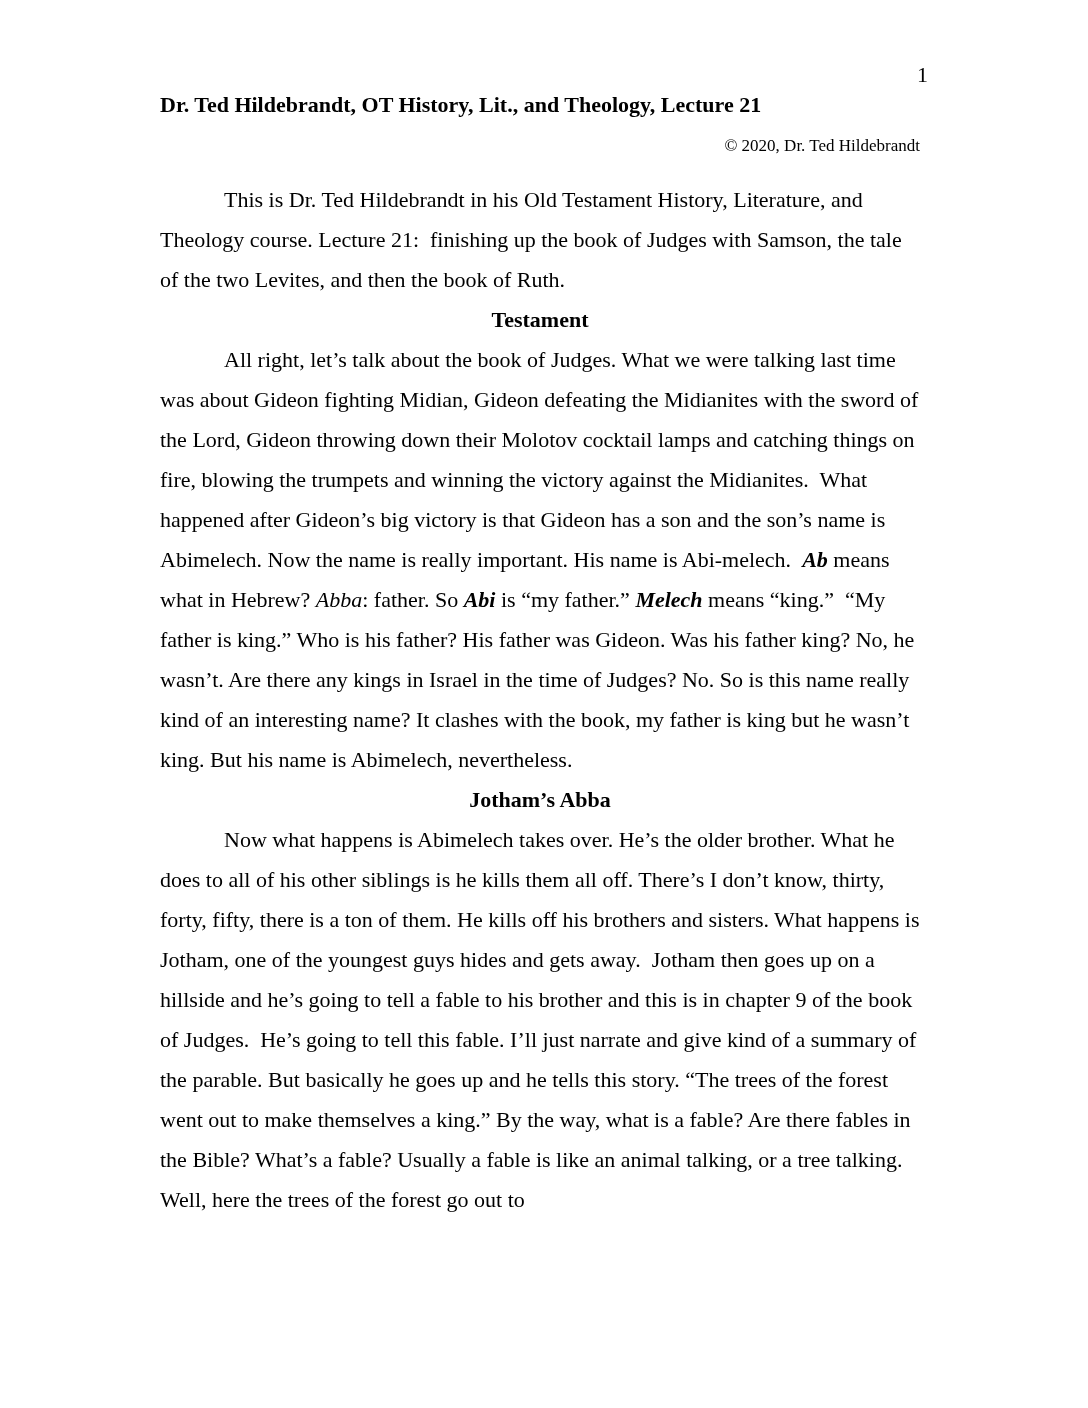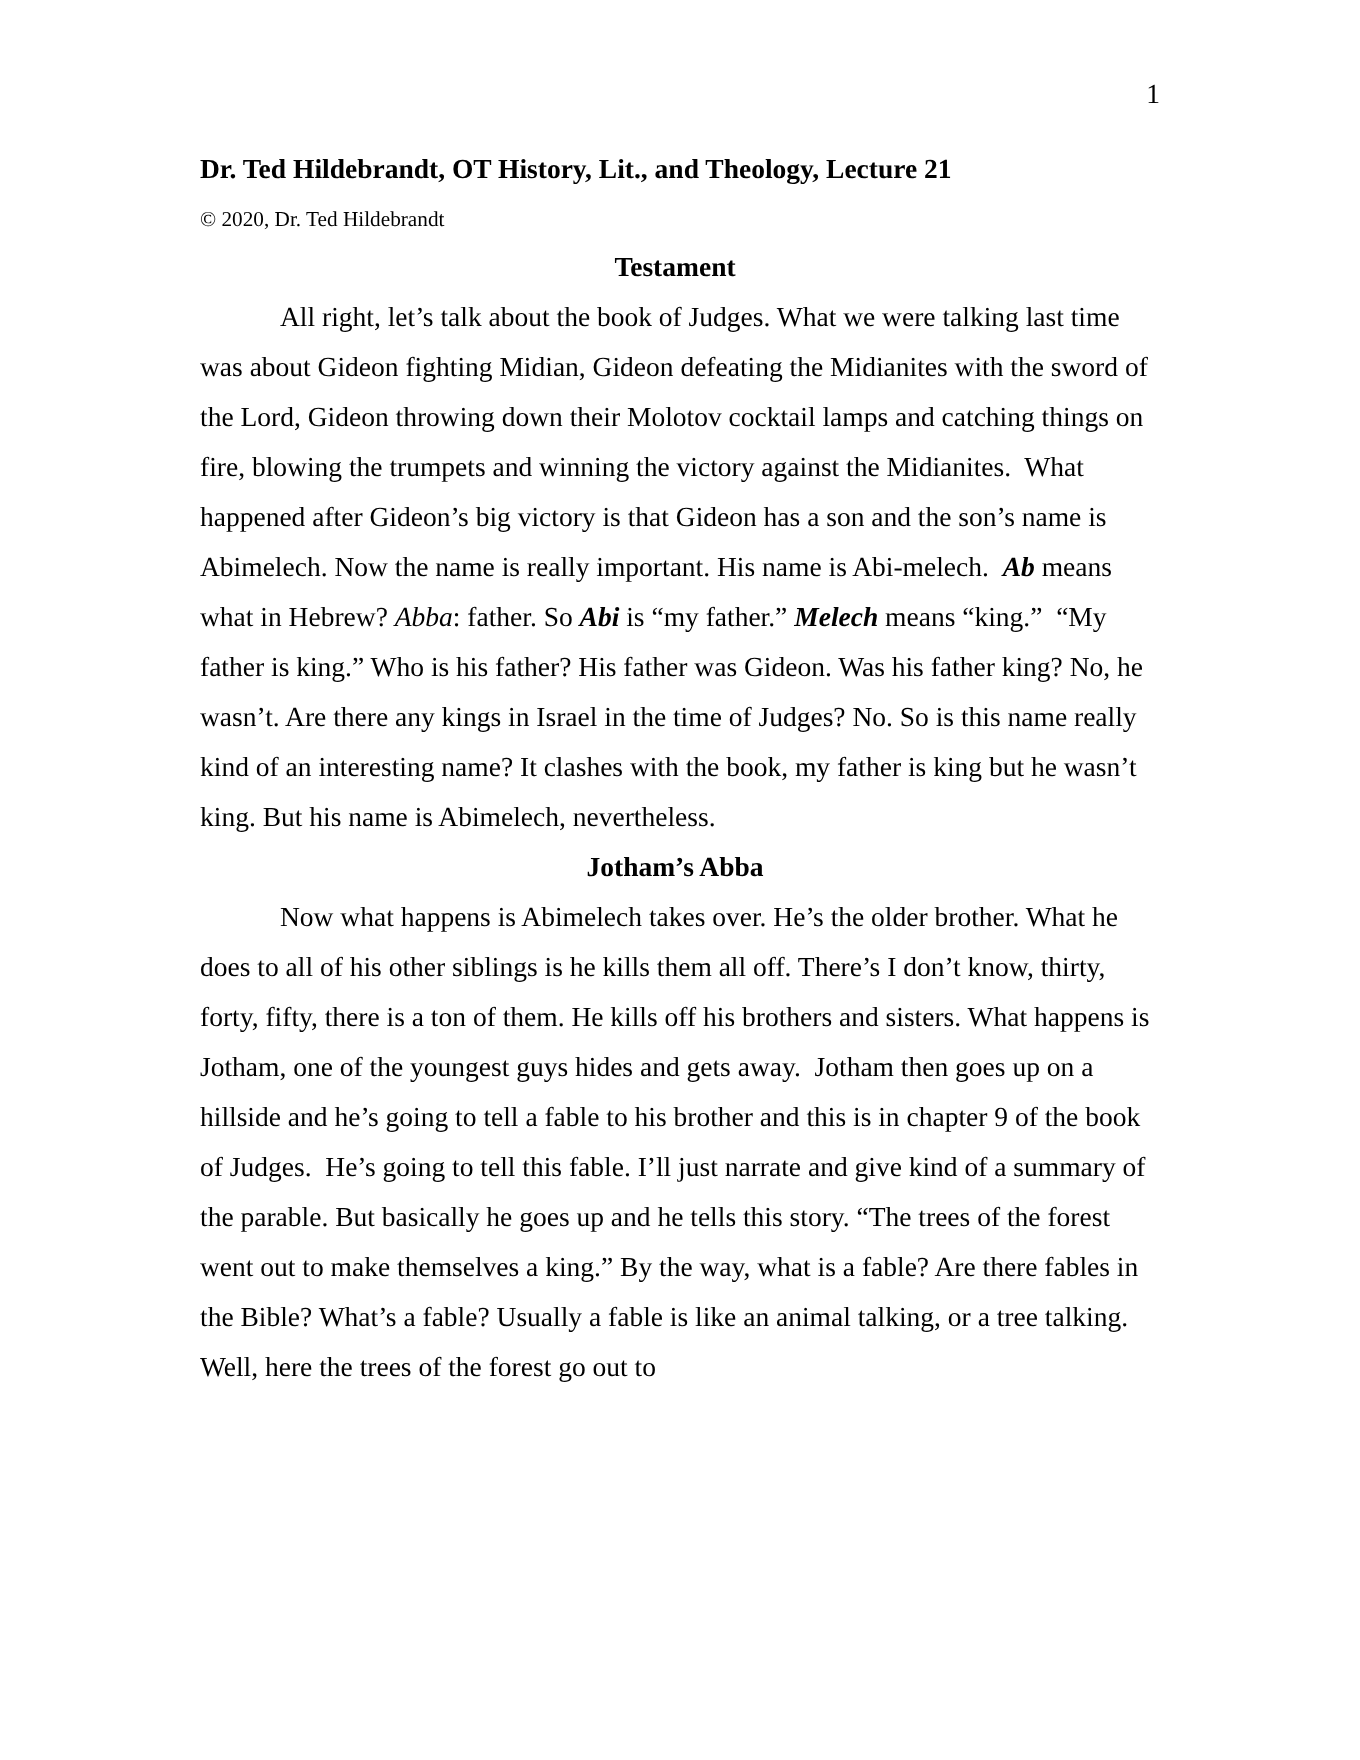--- a/index.html
+++ b/index.html
@@ -21,32 +21,32 @@
   }
   .page-number {
     position: absolute;
     top: 62px;
     right: 160px;
     font-size: 22px;
     line-height: 26px;
   }
   .doc-title {
     margin: 0;
-    padding-top: 120px;
+    padding-top: 90px;
     font-size: 22px;
     font-weight: bold;
     line-height: 30px;
     text-align: left;
   }
   .copyright {
-    text-align: left;
+    text-align: right;
     font-size: 17px;
     line-height: 24px;
     margin-top: 14px;
-    margin-bottom: 6px;
+    margin-bottom: 22px;
   }
   .doc-body p.para {
     margin: 0;
     font-size: 22px;
     line-height: 40px;
     text-indent: 64px;
     text-align: left;
     white-space: pre-wrap;
   }
   .doc-body h2.heading {
@@ -58,18 +58,19 @@
   }
 </style>
 </head>
 <body>
 
 <div class="page">
   <div class="page-number">1</div>
   <h1 class="doc-title">Dr. Ted Hildebrandt, OT History, Lit., and Theology, Lecture 21</h1>
   <div class="copyright">© 2020, Dr. Ted Hildebrandt</div>
   <div class="doc-body" id="doc-body">
+      <p class="para"><span>This is Dr. Ted Hildebrandt in his Old Testament History, Literature, and Theology course. Lecture 21:  finishing up the book of Judges with Samson, the tale of the two Levites, and then the book of Ruth.</span></p>
       <h2 class="heading">Testament</h2>
       <p class="para"><span>All right, let’s talk about the book of Judges. What we were talking last time was about Gideon fighting Midian, Gideon defeating the Midianites with the sword of the Lord, Gideon throwing down their Molotov cocktail lamps and catching things on fire, blowing the trumpets and winning the victory against the Midianites.  What happened after Gideon’s big victory is that Gideon has a son and the son’s name is Abimelech. Now the name is really important. His name is Abi-melech.  </span><span style="font-weight: bold; font-style: italic;">Ab</span><span> means what in Hebrew? </span><span style="font-style: italic;">Abba</span><span>: father. So </span><span style="font-weight: bold; font-style: italic;">Abi</span><span> is “my father.” </span><span style="font-weight: bold; font-style: italic;">Melech</span><span> means “king.”  “My father is king.” Who is his father? His father was Gideon. Was his father king? No, he wasn’t. Are there any kings in Israel in the time of Judges? No. So is this name really kind of an interesting name? It clashes with the book, my father is king but he wasn’t king. But his name is Abimelech, nevertheless.</span></p>
       <h2 class="heading">Jotham’s Abba</h2>
       <p class="para"><span>Now what happens is Abimelech takes over. He’s the older brother. What he does to all of his other siblings is he kills them all off. There’s I don’t know, thirty, forty, fifty, there is a ton of them. He kills off his brothers and sisters. What happens is Jotham, one of the youngest guys hides and gets away.  Jotham then goes up on a hillside and he’s going to tell a fable to his brother and this is in chapter 9 of the book of Judges.  He’s going to tell this fable. I’ll just narrate and give kind of a summary of the parable. But basically he goes up and he tells this story. “The trees of the forest went out to make themselves a king.” By the way, what is a fable? Are there fables in the Bible? What’s a fable? Usually a fable is like an animal talking, or a tree talking.  Well, here the trees of the forest go out to</span></p>
     </div>
 </div>
 
 </body></html>

